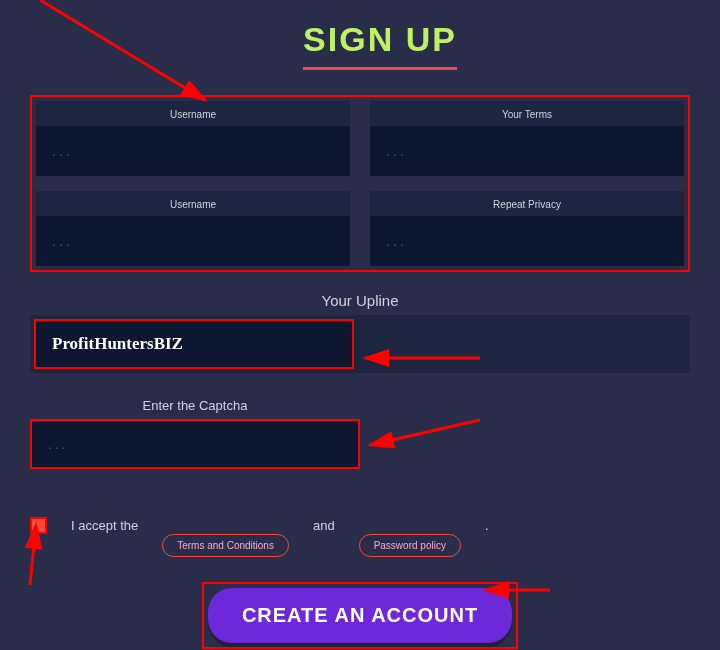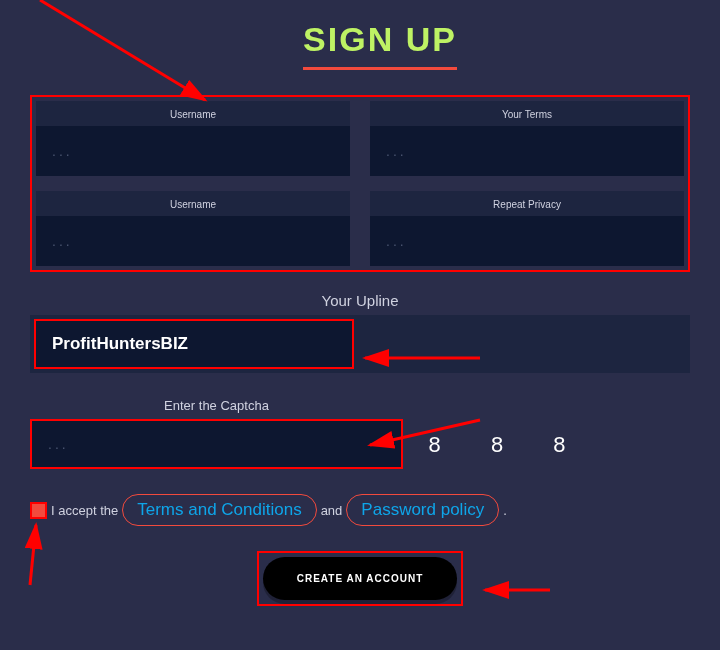--- a/index.html
+++ b/index.html
@@ -82,30 +82,30 @@
     .upline-input {
       width: 100%;
       height: 46px;
       background: #0d1730;
       border: none;
       color: #fff;
       padding: 0 16px;
       font-size: 17px;
       font-weight: bold;
       outline: none;
-      font-family: Liberation Sans, sans-serif;
+      font-family: Liberation Serif, serif;
     }
     .captcha-section {
       margin-top: 25px;
       display: flex;
       align-items: flex-end;
       gap: 25px;
     }
     .captcha-left {
-      width: 373px;
+      width: 330px;
     }
     .captcha-label {
       color: #d0d2e0;
       font-size: 13px;
       text-align: center;
       margin-bottom: 6px;
     }
     .captcha-input-box {
       border: 2px solid #ff0000;
     }
@@ -127,55 +127,56 @@
       color: #fff;
       font-size: 22px;
       letter-spacing: 18px;
       padding-bottom: 10px;
       font-family: 'Courier New', monospace;
     }
     .terms-row {
       margin-top: 25px;
       display: flex;
       align-items: center;
-      gap: 4px;
+      gap: 24px;
       color: #d0d2e0;
       font-size: 13px;
     }
     .checkbox-box {
       width: 17px;
       height: 17px;
       border: 2px solid #ff0000;
       background: #f24a3d;
       display: inline-block;
     }
     .pill-link {
       border: 1px solid #f24a3d;
-      color: #0ea5e9;
+      color: #f9a8d4;
       border-radius: 16px;
       padding: 5px 14px;
-      font-size: 17px;
+      font-size: 10px;
       cursor: pointer;
+      margin-top: 40px;
     }
     .submit-wrap {
       text-align: center;
       margin-top: 25px;
     }
     .submit-box {
       display: inline-block;
       border: 2px solid #ff0000;
       padding: 4px;
     }
     .submit-btn {
-      background: #000000;
+      background: #6d28d9;
       color: #fff;
       border: none;
       border-radius: 24px;
       padding: 16px 34px;
-      font-size: 10px;
+      font-size: 20px;
       font-weight: bold;
       letter-spacing: 1px;
       cursor: pointer;
       box-shadow: 0 4px 0 rgba(0,0,0,0.25);
     }
     
     .arrow {
       position: absolute;
       pointer-events: none;
     }
@@ -217,21 +218,20 @@
     </div>
   </div>
 
   <div class="captcha-section">
     <div class="captcha-left">
       <div class="captcha-label">Enter the Captcha</div>
       <div class="captcha-input-box">
         <input class="captcha-input" type="text" placeholder="..." style="">
       </div>
     </div>
-    <div class="captcha-code">8 8 8</div>
   </div>
 
   <div class="terms-row">
     <span class="checkbox-box"></span>
     <span>I accept the</span>
     <span class="pill-link">Terms and Conditions</span>
     <span>and</span>
     <span class="pill-link">Password policy</span>
     <span>.</span>
   </div>

